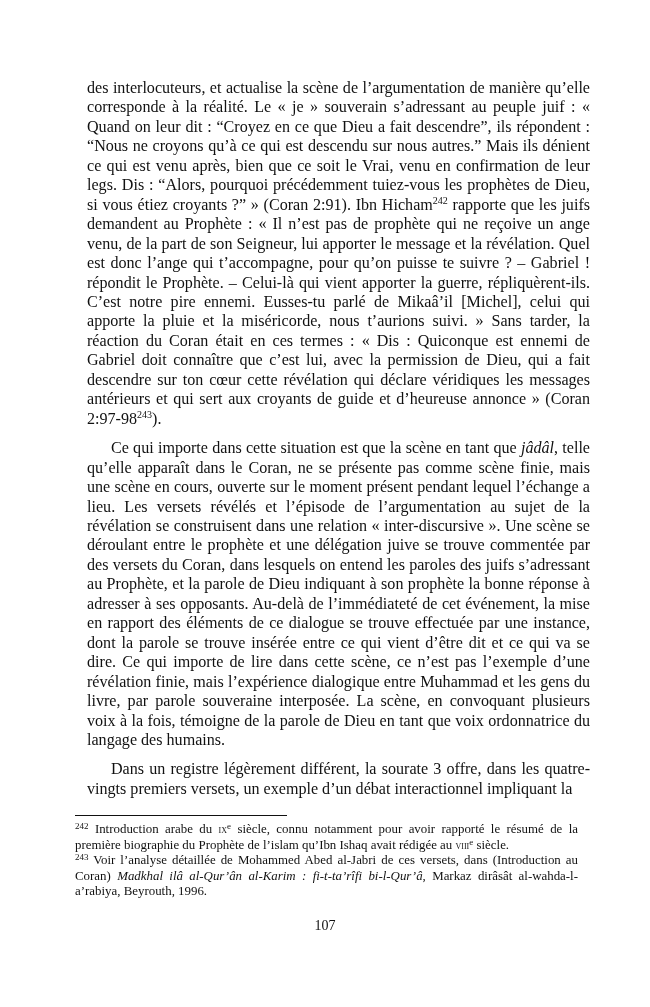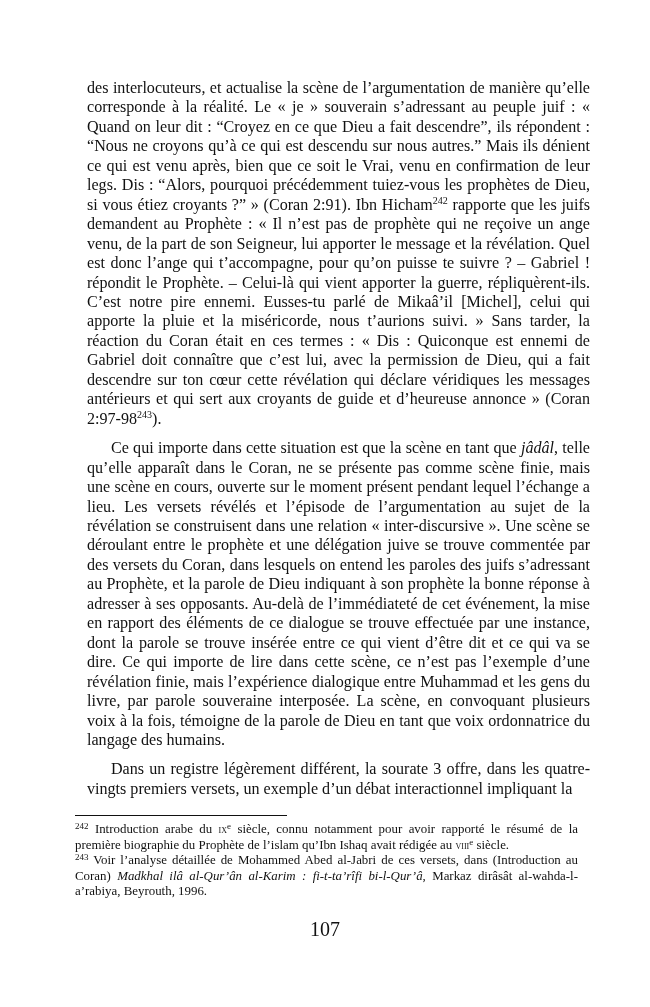--- a/index.html
+++ b/index.html
@@ -12,21 +12,21 @@
   .para + .para { margin-top: 10px; }
   sup { font-size: 10px; line-height: 0; vertical-align: 6px; }
   em { font-style: italic; }
   .sc { font-variant: small-caps; font-size: 12px; }
   .rule { position: absolute; left: 75px; top: 815px; width: 212px; height: 0;
           border-top: 1px solid #111; }
   .footnotes { position: absolute; left: 75px; top: 822px; width: 503px; }
   .fn { margin: 0; font-size: 12.9px; line-height: 15.6px; text-align: justify; }
   .fn sup { font-size: 9px; vertical-align: 4px; }
   .pagenum { position: absolute; left: 0; width: 650px; top: 918px; text-align: center;
-             font-size: 20px; }
+             font-size: 14px; }
 </style>
 </head>
 <body>
 
 <div class="page" id="body-text">
     <p class="para"><span>des interlocuteurs, et actualise la scène de l’argumentation de manière qu’elle corresponde à la réalité. Le « je » souverain s’adressant au peuple juif : « Quand on leur dit : “Croyez en ce que Dieu a fait descendre”, ils répondent : “Nous ne croyons qu’à ce qui est descendu sur nous autres.” Mais ils dénient ce qui est venu après, bien que ce soit le Vrai, venu en confirmation de leur legs. Dis : “Alors, pourquoi précédemment tuiez-vous les prophètes de Dieu, si vous étiez croyants ?” » (Coran 2:91). Ibn Hicham</span><sup>242</sup><span> rapporte que les juifs demandent au Prophète : « Il n’est pas de prophète qui ne reçoive un ange venu, de la part de son Seigneur, lui apporter le message et la révélation. Quel est donc l’ange qui t’accompagne, pour qu’on puisse te suivre ? – Gabriel ! répondit le Prophète. – Celui-là qui vient apporter la guerre, répliquèrent-ils. C’est notre pire ennemi. Eusses-tu parlé de Mikaâ’il [Michel], celui qui apporte la pluie et la miséricorde, nous t’aurions suivi. » Sans tarder, la réaction du Coran était en ces termes : « Dis : Quiconque est ennemi de Gabriel doit connaître que c’est lui, avec la permission de Dieu, qui a fait descendre sur ton cœur cette révélation qui déclare véridiques les messages antérieurs et qui sert aux croyants de guide et d’heureuse annonce » (Coran 2:97-98</span><sup>243</sup><span>).</span></p>
     <p class="para indent"><span>Ce qui importe dans cette situation est que la scène en tant que </span><em>jâdâl</em><span>, telle qu’elle apparaît dans le Coran, ne se présente pas comme scène finie, mais une scène en cours, ouverte sur le moment présent pendant lequel l’échange a lieu. Les versets révélés et l’épisode de l’argumentation au sujet de la révélation se construisent dans une relation « inter-discursive ». Une scène se déroulant entre le prophète et une délégation juive se trouve commentée par des versets du Coran, dans lesquels on entend les paroles des juifs s’adressant au Prophète, et la parole de Dieu indiquant à son prophète la bonne réponse à adresser à ses opposants. Au-delà de l’immédiateté de cet événement, la mise en rapport des éléments de ce dialogue se trouve effectuée par une instance, dont la parole se trouve insérée entre ce qui vient d’être dit et ce qui va se dire. Ce qui importe de lire dans cette scène, ce n’est pas l’exemple d’une révélation finie, mais l’expérience dialogique entre Muhammad et les gens du livre, par parole souveraine interposée. La scène, en convoquant plusieurs voix à la fois, témoigne de la parole de Dieu en tant que voix ordonnatrice du langage des humains.</span></p>
     <p class="para indent"><span>Dans un registre légèrement différent, la sourate 3 offre, dans les quatre-vingts premiers versets, un exemple d’un débat interactionnel impliquant la</span></p>
   </div>
 <div class="rule"></div>

